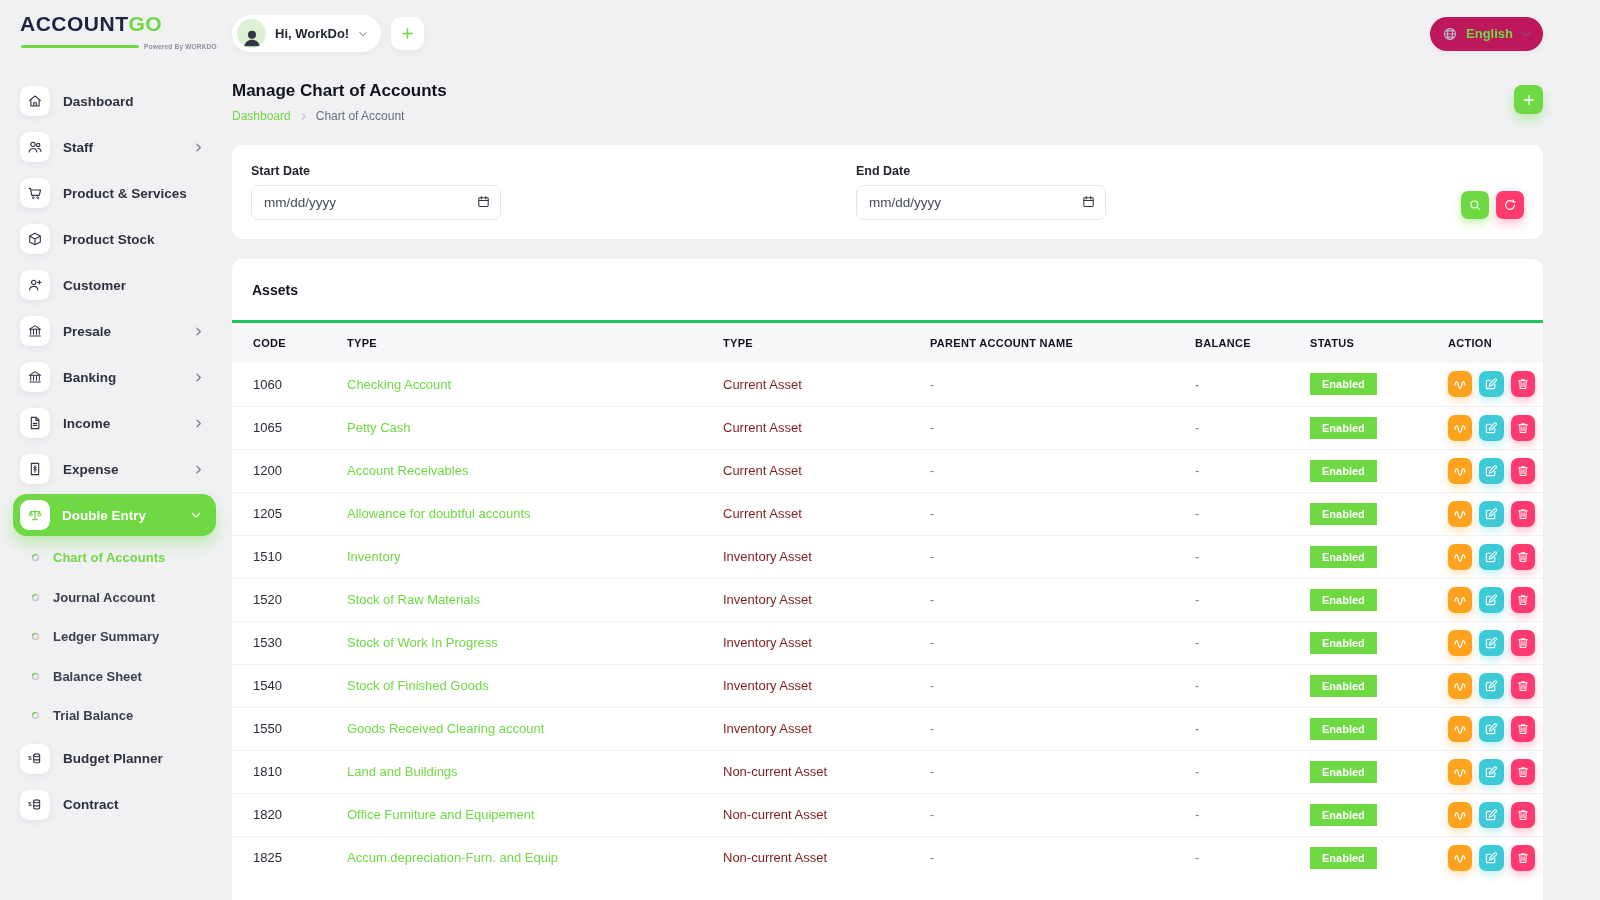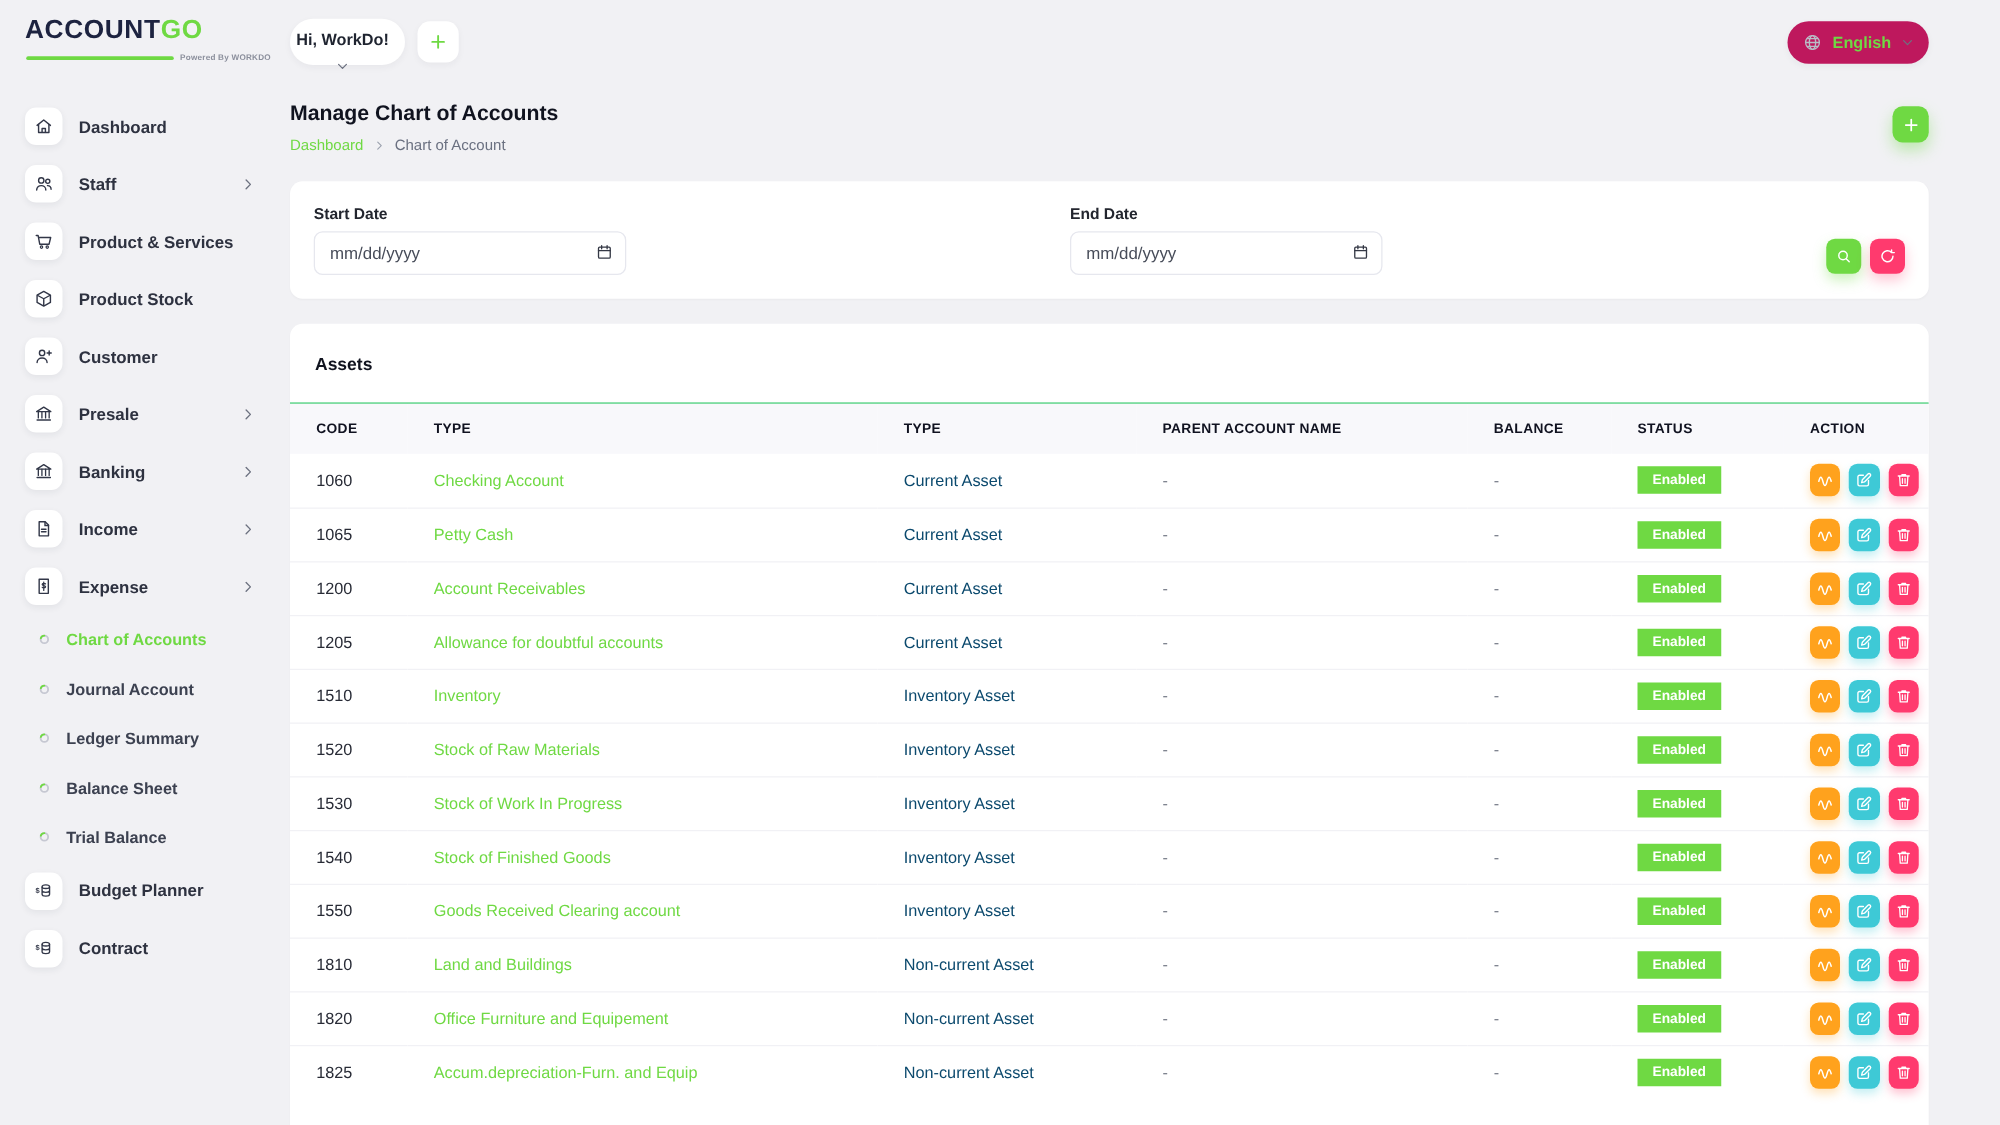--- a/index.html
+++ b/index.html
@@ -30,21 +30,21 @@
   .nav-pill .pill-chevron svg { width:12px; height:12px; }
 
   .sub-item { height:39.5px; display:flex; align-items:center; gap:13px; padding-left:11px; cursor:pointer; }
   .sub-bullet svg { width:9px; height:9px; }
   .sub-label { font-size:13px; font-weight:600; color:#3c4150; }
   .sub-item.active .sub-label { color:#6fd943; }
 
   
   .main { flex:1; padding-right:57px; }
   .topbar { height:57px; display:flex; align-items:center; gap:10px; padding-top:10px; }
-  .user-pill { height:37px; background:#fff; border-radius:22px; display:flex; align-items:center; gap:9px; padding:0 13px 0 5px; cursor:pointer; box-shadow:0 2px 6px rgba(30,40,60,.05);flex-direction:column; }
+  .user-pill { height:37px; background:#fff; border-radius:22px; display:flex; align-items:center; gap:9px; padding:0 13px 0 5px; cursor:pointer; box-shadow:0 2px 6px rgba(30,40,60,.05); }
   .avatar { width:29px; height:29px; border-radius:50%; background:#dcf1d3; color:#333845; display:flex; align-items:flex-end; justify-content:center; overflow:hidden; }
   .avatar svg { width:22px; height:22px; }
   .user-name { font-size:13px; font-weight:600; color:#1f2430; }
   .small-chevron { color:#6d7280; } .small-chevron svg { width:10px; height:10px; }
   .add-pill { width:33px; height:33px; background:#fff; border-radius:10px; display:flex; align-items:center; justify-content:center; color:#6fd943; cursor:pointer; box-shadow:0 2px 6px rgba(30,40,60,.05); }
   .add-pill svg { width:15px; height:15px; }
   .lang-pill { margin-left:auto; height:34px; background:#be185d; border-radius:17px; display:flex; align-items:center; gap:8px; padding:0 12px; cursor:pointer; box-shadow:0 2px 6px rgba(30,40,60,.05); }
   .globe { color:#b9bcc6; } .globe svg { width:16px; height:16px; }
   .lang-label { font-size:13px; font-weight:600; color:#6fd943; }
 
@@ -65,29 +65,29 @@
   .date-input::placeholder { color:#41465261; color:#474c59; }
   .cal-icon { position:absolute; right:10px; top:9px; color:#343845; }
   .cal-icon svg { width:15px; height:15px; }
   .filter-btns { display:flex; gap:7px; margin-top:26px; }
   .sq-btn { width:28px; height:28px; border-radius:7px; border:none; color:#fff; display:flex; align-items:center; justify-content:center; cursor:pointer; }
   .sq-btn svg { width:14px; height:14px; }
   .btn-search { background:#6fd943; box-shadow:0 5px 10px rgba(111,217,67,.35); }
   .btn-reset { background:#ff3a6e; box-shadow:0 5px 10px rgba(255,58,110,.3); }
 
   .table-card { margin-top:20px; height:700px; background:#fff; border-radius:10px; overflow:hidden; box-shadow:0 1px 2px rgba(0,0,0,.03); }
-  .card-title { height:64px; display:flex; align-items:center; padding:0 20px; font-size:14px; font-weight:700; color:#10131f; border-bottom:1px solid #22c55e; }
+  .card-title { height:64px; display:flex; align-items:center; padding:0 20px; font-size:14px; font-weight:700; color:#10131f; border-bottom:3px solid #22c55e; }
   table { width:100%; border-collapse:collapse; table-layout:fixed; }
   thead tr { background:#f8f8fb; }
   th { height:40px; text-align:left; font-size:11px; font-weight:700; letter-spacing:.3px; color:#101220; padding:0 8px 0 21px; }
   td { height:43px; font-size:13px; padding:0 8px 0 21px; border-top:1px solid #f1f1f5; }
   tbody tr:first-child td { border-top:none; }
   .cell-code { color:#282b36; font-weight:500; }
   .cell-name { color:#6fd943; cursor:pointer; }
-  .cell-type { color:#0c4a6e; }
+  .cell-type { color:#7f1d1d; }
   .cell-dash { color:#7a7f8b; }
   .badge { display:inline-block; background:#6fd943; color:#fff; font-size:11px; font-weight:700; padding:5px 12px; border-radius:0; }
   .actions { display:flex; gap:7px; }
   .abtn { width:26px; height:26px; border-radius:7px; border:none; color:#fff; display:flex; align-items:center; justify-content:center; cursor:pointer; }
   .abtn svg { width:14px; height:14px; }
   .abtn.orange { background:#ffa21d; box-shadow:0 4px 8px rgba(255,162,29,.3); }
   .abtn.teal   { background:#3ec9d6; box-shadow:0 4px 8px rgba(62,201,214,.3); }
   .abtn.pink   { background:#ff3a6e; box-shadow:0 4px 8px rgba(255,58,110,.3); }
 </style>
 </head>
@@ -290,20 +290,33 @@
             </svg>
           </span>
         <span class="nav-label">Expense</span>
         <span class="nav-chevron">
             <svg viewBox="0 0 24 24">
               <use href="#i-chev-right"></use>
             </svg>
           </span>
       </div>
 
+      <div class="nav-pill">
+        <span class="nav-icon">
+            <svg viewBox="0 0 24 24">
+              <use href="#i-scales"></use>
+            </svg>
+          </span>
+        <span class="nav-label">Double Entry</span>
+        <span class="pill-chevron">
+            <svg viewBox="0 0 24 24">
+              <use href="#i-chev-down"></use>
+            </svg>
+          </span>
+      </div>
 
       <div class="sub-item active">
         <span class="sub-bullet">
             <svg viewBox="0 0 24 24">
               <use href="#i-ring"></use>
             </svg>
           </span>
         <span class="sub-label">Chart of Accounts</span>
       </div>
       <div class="sub-item">

